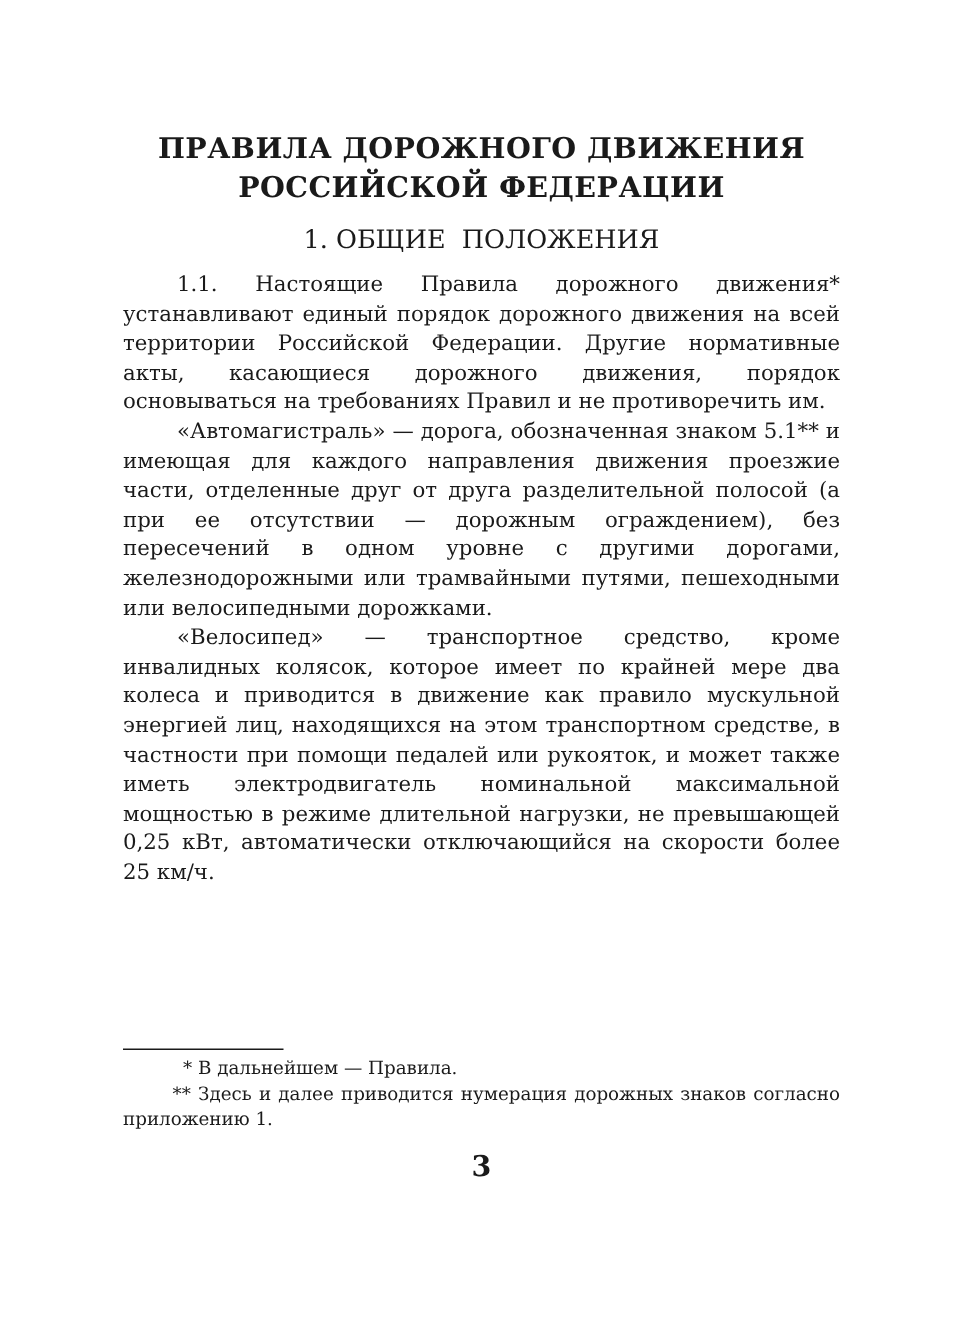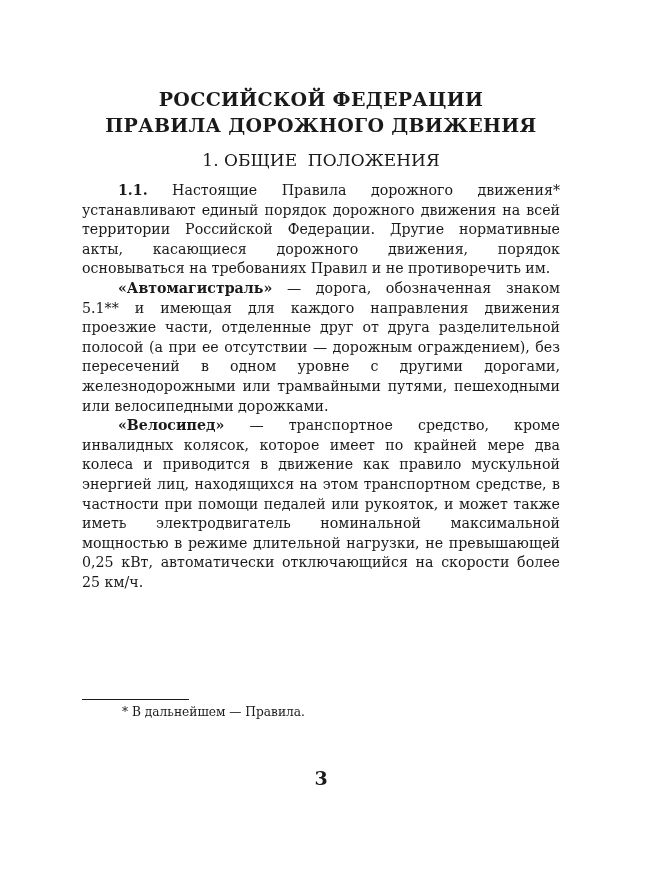--- a/index.html
+++ b/index.html
@@ -6,46 +6,47 @@
   body { width: 650px; height: 886px; position: relative; overflow: hidden;
          font-family: "DejaVu Serif", "Liberation Serif", serif; color: #1a1a1a; }
   .page { position: absolute; left: 82px; top: 0; width: 478px; }
   .title { position: absolute; left: 0; width: 478px; top: 86px; text-align: center;
            font-weight: bold; font-size: 19px; line-height: 26px; letter-spacing: 0.3px; }
   .section { position: absolute; left: 0; width: 478px; top: 148px; text-align: center;
              font-weight: normal; font-size: 17px; line-height: 24px; }
   .body { position: absolute; left: 0; top: 181px; width: 478px;
           font-size: 14.2px; line-height: 19.6px; text-align: justify; }
   .body p { margin: 0; text-indent: 36px; hyphens: manual; }
-  .body b { font-weight: bold; }
+  .body b { font-weight: normal; }
   .rule { position: absolute; left: 0; top: 699px; width: 107px; height: 1px; background: #1a1a1a; }
   .notes { position: absolute; left: 0; top: 704px; width: 478px;
            font-size: 12.2px; line-height: 17px; text-align: justify; }
   .notes p { margin: 0; text-indent: 40px; }
   .notes p.n2 { text-indent: 33px; }
   .pagenum { position: absolute; left: 0; width: 478px; top: 767px; text-align: center;
              font-weight: bold; font-size: 19px; }
 </style>
 </head>
 <body>
 
 <div class="page">
   <div class="title">
+    <div>ПРАВИЛА ДОРОЖНОГО ДВИЖЕНИЯ</div>
     <div>РОССИЙСКОЙ ФЕДЕРАЦИИ</div>
-    <div>ПРАВИЛА ДОРОЖНОГО ДВИЖЕНИЯ</div>
   </div>
 
   <div class="section" style="white-space:pre">1. ОБЩИЕ  ПОЛОЖЕНИЯ</div>
 
   <div class="body">
     <p><b>1.1.</b><span> Настоящие Правила дорожного движения* устанавливают единый порядок дорожного движения на всей территории Российской Федерации. Другие нормативные акты, касающиеся дорожного движения, порядок основываться на требованиях Правил и не противоречить им.</span></p>
     <p><b>«Автомагистраль»</b><span> — дорога, обозначенная знаком 5.1** и имеющая для каждого направления движения проезжие части, отделенные друг от друга разделительной полосой (а при ее отсутствии — дорожным ограждением), без пересечений в одном уровне с другими дорогами, железнодорожными или трамвайными путями, пешеходными или велосипедными дорожками.</span></p>
     <p><b>«Велосипед»</b><span> — транспортное средство, кроме инвалидных колясок, которое имеет по крайней мере два колеса и приводится в движение как правило мускульной энергией лиц, находящихся на этом транспортном средстве, в частности при помощи педалей или рукояток, и может также иметь электродвигатель номинальной максимальной мощностью в режиме длительной нагрузки, не превышающей 0,25 кВт, автоматически отключающийся на скорости более 25 км/ч.</span></p>
   </div>
 
   <div class="rule"></div>
 
   <div class="notes">
     <p class="n1">* В дальнейшем — Правила.</p>
+    <p class="n2">** Здесь и далее приводится нумерация дорожных знаков согласно приложению 1.</p>
   </div>
 
   <div class="pagenum">3</div>
 </div>
 
 </body></html>

